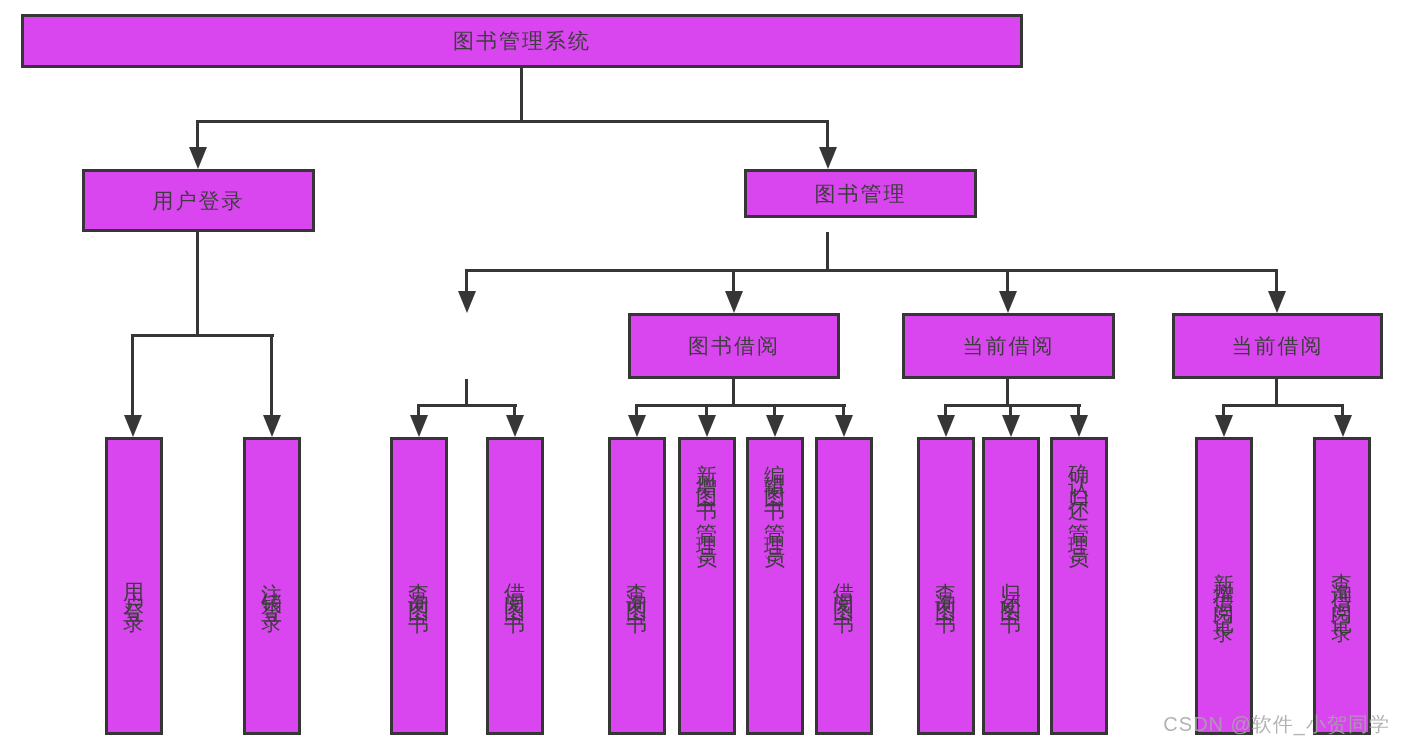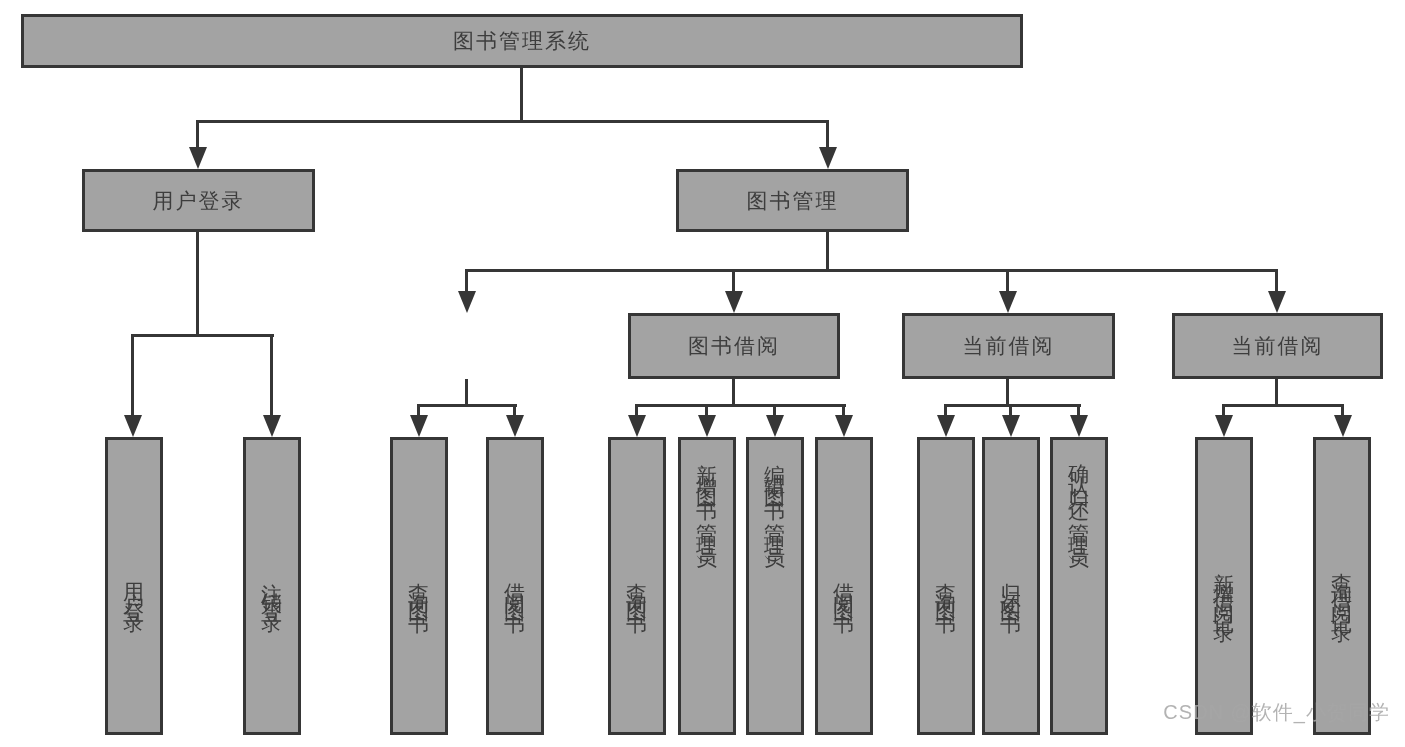--- a/index.html
+++ b/index.html
@@ -6,21 +6,21 @@
   .canvas {
     position: relative;
     width: 1405px;
     height: 747px;
     background: #ffffff;
     font-family: "Liberation Sans", "DejaVu Sans", sans-serif;
     overflow: hidden;
   }
   .box {
     position: absolute;
-    background: #a3a3a3;
+    background: #d946ef;
     border: 3px solid #363636;
     box-sizing: border-box;
     display: flex;
     align-items: center;
     justify-content: center;
     color: #3d3d3d;
   }
   .h-label {
     font-size: 21px;
     letter-spacing: 2px;
@@ -46,21 +46,21 @@
   .ar {
     position: absolute;
     width: 0; height: 0;
     border-left: 9px solid transparent;
     border-right: 9px solid transparent;
     border-top: 22px solid #363636;
   }
   .watermark {
     position: absolute;
     right: 15px;
-    bottom: 21px;
+    bottom: 9px;
     font-size: 20px;
     color: #a6a6a6;
     opacity: 0.85;
     letter-spacing: 1px;
     z-index: 10;
     white-space: nowrap;
   }
 </style>
 </head>
 <body>
@@ -74,21 +74,21 @@
   <div class="vl" style="left:520px; top:68px; height:53px;"></div>
   <div class="hl" style="left:196px; top:120px; width:633px;"></div>
   <div class="vl" style="left:196px; top:120px; height:30px;"></div>
   <div class="vl" style="left:826px; top:120px; height:30px;"></div>
   <div class="ar" style="left:189px; top:147px;"></div>
   <div class="ar" style="left:819px; top:147px;"></div>
 
   <div class="box" style="left:82px; top:169px; width:233px; height:63px;">
     <span class="h-label">用户登录</span>
   </div>
-  <div class="box" style="left:676px; top:169px; width:233px; height:63px;">
+  <div class="box" style="left:744px; top:169px; width:233px; height:49px;">
     <span class="h-label">图书管理</span>
   </div>
 
   <div class="vl" style="left:196px; top:232px; height:105px;"></div>
   <div class="hl" style="left:131px; top:334px; width:143px;"></div>
   <div class="vl" style="left:131px; top:334px; height:83px;"></div>
   <div class="vl" style="left:270px; top:334px; height:83px;"></div>
   <div class="ar" style="left:124px; top:415px;"></div>
   <div class="ar" style="left:263px; top:415px;"></div>
 

